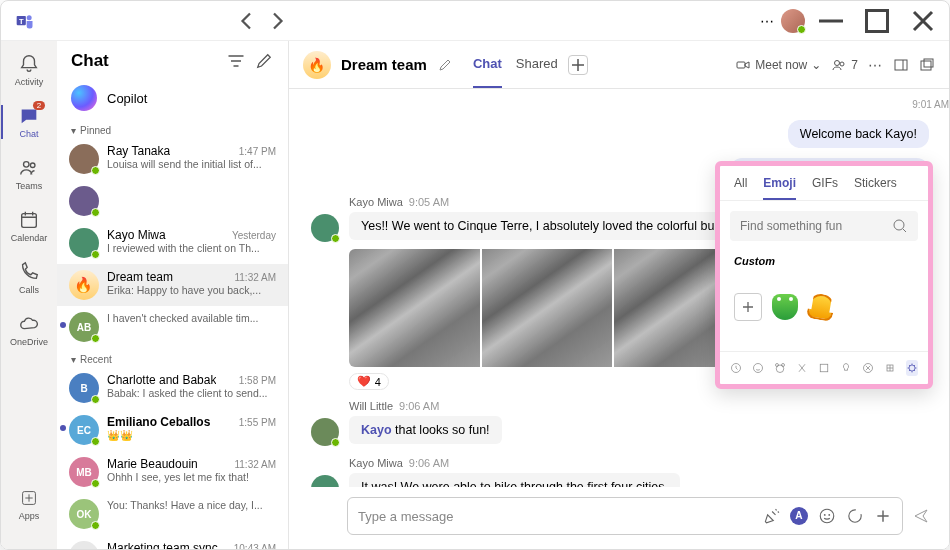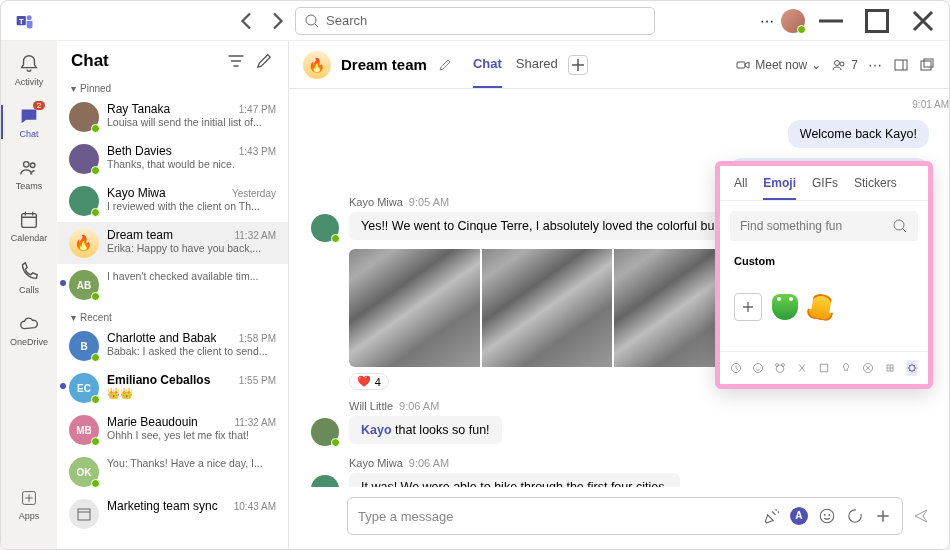--- a/index.html
+++ b/index.html
@@ -86,21 +86,21 @@
 .ci { width:18px; height:18px; cursor:pointer; display:flex; align-items:center; justify-content:center; }
 .ci.circle{ border-radius:50%; background:#4f52b2; }
 .send-btn { margin-left:10px; color:#999; cursor:pointer; }
 
 
 .picker { position:absolute; right:16px; top:120px; width:218px; background:#fff; border:5px solid #f9a8d4; border-radius:6px; box-shadow:0 6px 20px rgba(0,0,0,.15); display:flex; flex-direction:column; }
 .picker-tabs { display:flex; gap:16px; padding:10px 14px 0; font-size:12px; color:#555; border-bottom:1px solid #eee; }
 .picker-tab { padding-bottom:8px; cursor:pointer; border-bottom:2px solid transparent; }
 .picker-tab.active { color:#4f52b2; border-bottom-color:#4f52b2; font-weight:600; }
 .picker-search { margin:10px; height:30px; background:#f4f4f4; border-radius:4px; display:flex; align-items:center; padding:0 10px; gap:8px; color:#777; font-size:12px; }
-.picker-sec { padding:4px 14px; font-size:11px; font-weight:600; }
+.picker-sec { padding:4px 14px; font-size:11px; font-weight:600;font-style:italic; }
 .picker-grid { display:flex; gap:10px; padding:6px 14px 14px; align-items:center; flex-wrap:wrap; min-height:80px;}
 .add-emoji { width:28px; height:28px; border:1px solid #ccc; border-radius:4px; display:flex; align-items:center; justify-content:center; color:#666; cursor:pointer; }
 .custom-emoji { width:26px; height:26px; }
 .ce1 { background:linear-gradient(#6bcf4a,#2a9d3a); border-radius:30% 30% 50% 50%; position:relative; }
 .ce1::before{content:"";position:absolute;top:3px;left:5px;width:4px;height:4px;background:#fff;border-radius:50%;}
 .ce1::after{content:"";position:absolute;top:3px;right:5px;width:4px;height:4px;background:#fff;border-radius:50%;}
 .ce2 { background:linear-gradient(#ffd43b,#f59f00); border-radius:50% 50% 30% 30%; transform:rotate(10deg); border:2px solid #e07b00; clip-path:polygon(15% 0,85% 0,85% 65%,100% 65%,100% 100%,0 100%,0 65%,15% 65%);}
 .picker-bottom { border-top:1px solid #eee; padding:8px 10px; display:flex; gap:10px; color:#888; justify-content:space-between;}
 .pb-ico { width:16px; height:16px; cursor:pointer; display:flex;align-items:center;justify-content:center;}
 .pb-ico.active { background:#e8ebfa; border-radius:3px; color:#4f52b2;}
@@ -127,27 +127,20 @@
     <div class="nav-btn">
         <svg viewBox="0 0 16 16">
           <path d="M10 3l-5 5 5 5" stroke="currentColor" fill="none" stroke-width="1.5"></path>
         </svg>
       </div>
     <div class="nav-btn">
         <svg viewBox="0 0 16 16">
           <path d="M6 3l5 5-5 5" stroke="currentColor" fill="none" stroke-width="1.5"></path>
         </svg>
       </div>
-    <div class="searchbox">
-      <svg class="ico16" viewBox="0 0 16 16">
-          <circle cx="7" cy="7" r="5" stroke="currentColor" fill="none"></circle>
-          <path d="M11 11l3 3" stroke="currentColor"></path>
-        </svg>
-      <span>Search</span>
-    </div>
     <div class="spacer"></div>
     <div class="dots">⋯</div>
     <div class="avatar-sm">
         <div class="presence"></div>
       </div>
     <div class="winbtn">
         <svg viewBox="0 0 12 12">
           <path d="M2 6h8" stroke="currentColor"></path>
         </svg>
       </div>
@@ -238,44 +231,41 @@
             <svg viewBox="0 0 16 16">
               <path d="M2 4h12M4 8h8M6 12h4" stroke="currentColor" stroke-width="1.3"></path>
             </svg>
           </div>
         <div class="hdr-ico">
             <svg viewBox="0 0 16 16">
               <path d="M3 13l1-3 7-7 2 2-7 7-3 1z" stroke="currentColor" fill="none"></path>
             </svg>
           </div>
       </div>
+      <div class="copilot-row">
+        <div class="copilot-ico"></div>
+        <span>Copilot</span>
+      </div>
       <div class="scroll-list" id="chat-scroll">
           <div class="section-lbl"><span>▾</span> Pinned</div>
           <div class="chat-item">
             <div class="ci-av" style="background:#8a6d5a">
               <div class="presence"></div>
             </div>
             <div class="ci-txt">
               <div class="ci-row1">
                 <span class="ci-name">Ray Tanaka</span>
                 <span class="ci-time">1:47 PM</span>
               </div>
               <div class="ci-prev">Louisa will send the initial list of...</div>
             </div>
           </div>
           <div class="chat-item">
             <div class="ci-av" style="background:#6b5b8c">
               <div class="presence"></div>
-            </div>
-            <div class="ci-txt">
-              <div class="ci-row1">
-                <span class="ci-name">Beth Davies</span>
-                <span class="ci-time">1:43 PM</span>
-              </div>
-              <div class="ci-prev">Thanks, that would be nice.</div>
             </div>
           </div>
           <div class="chat-item">
             <div class="ci-av" style="background:#4a8f6d">
               <div class="presence"></div>
             </div>
             <div class="ci-txt">
               <div class="ci-row1">
                 <span class="ci-name">Kayo Miwa</span>
                 <span class="ci-time">Yesterday</span>

